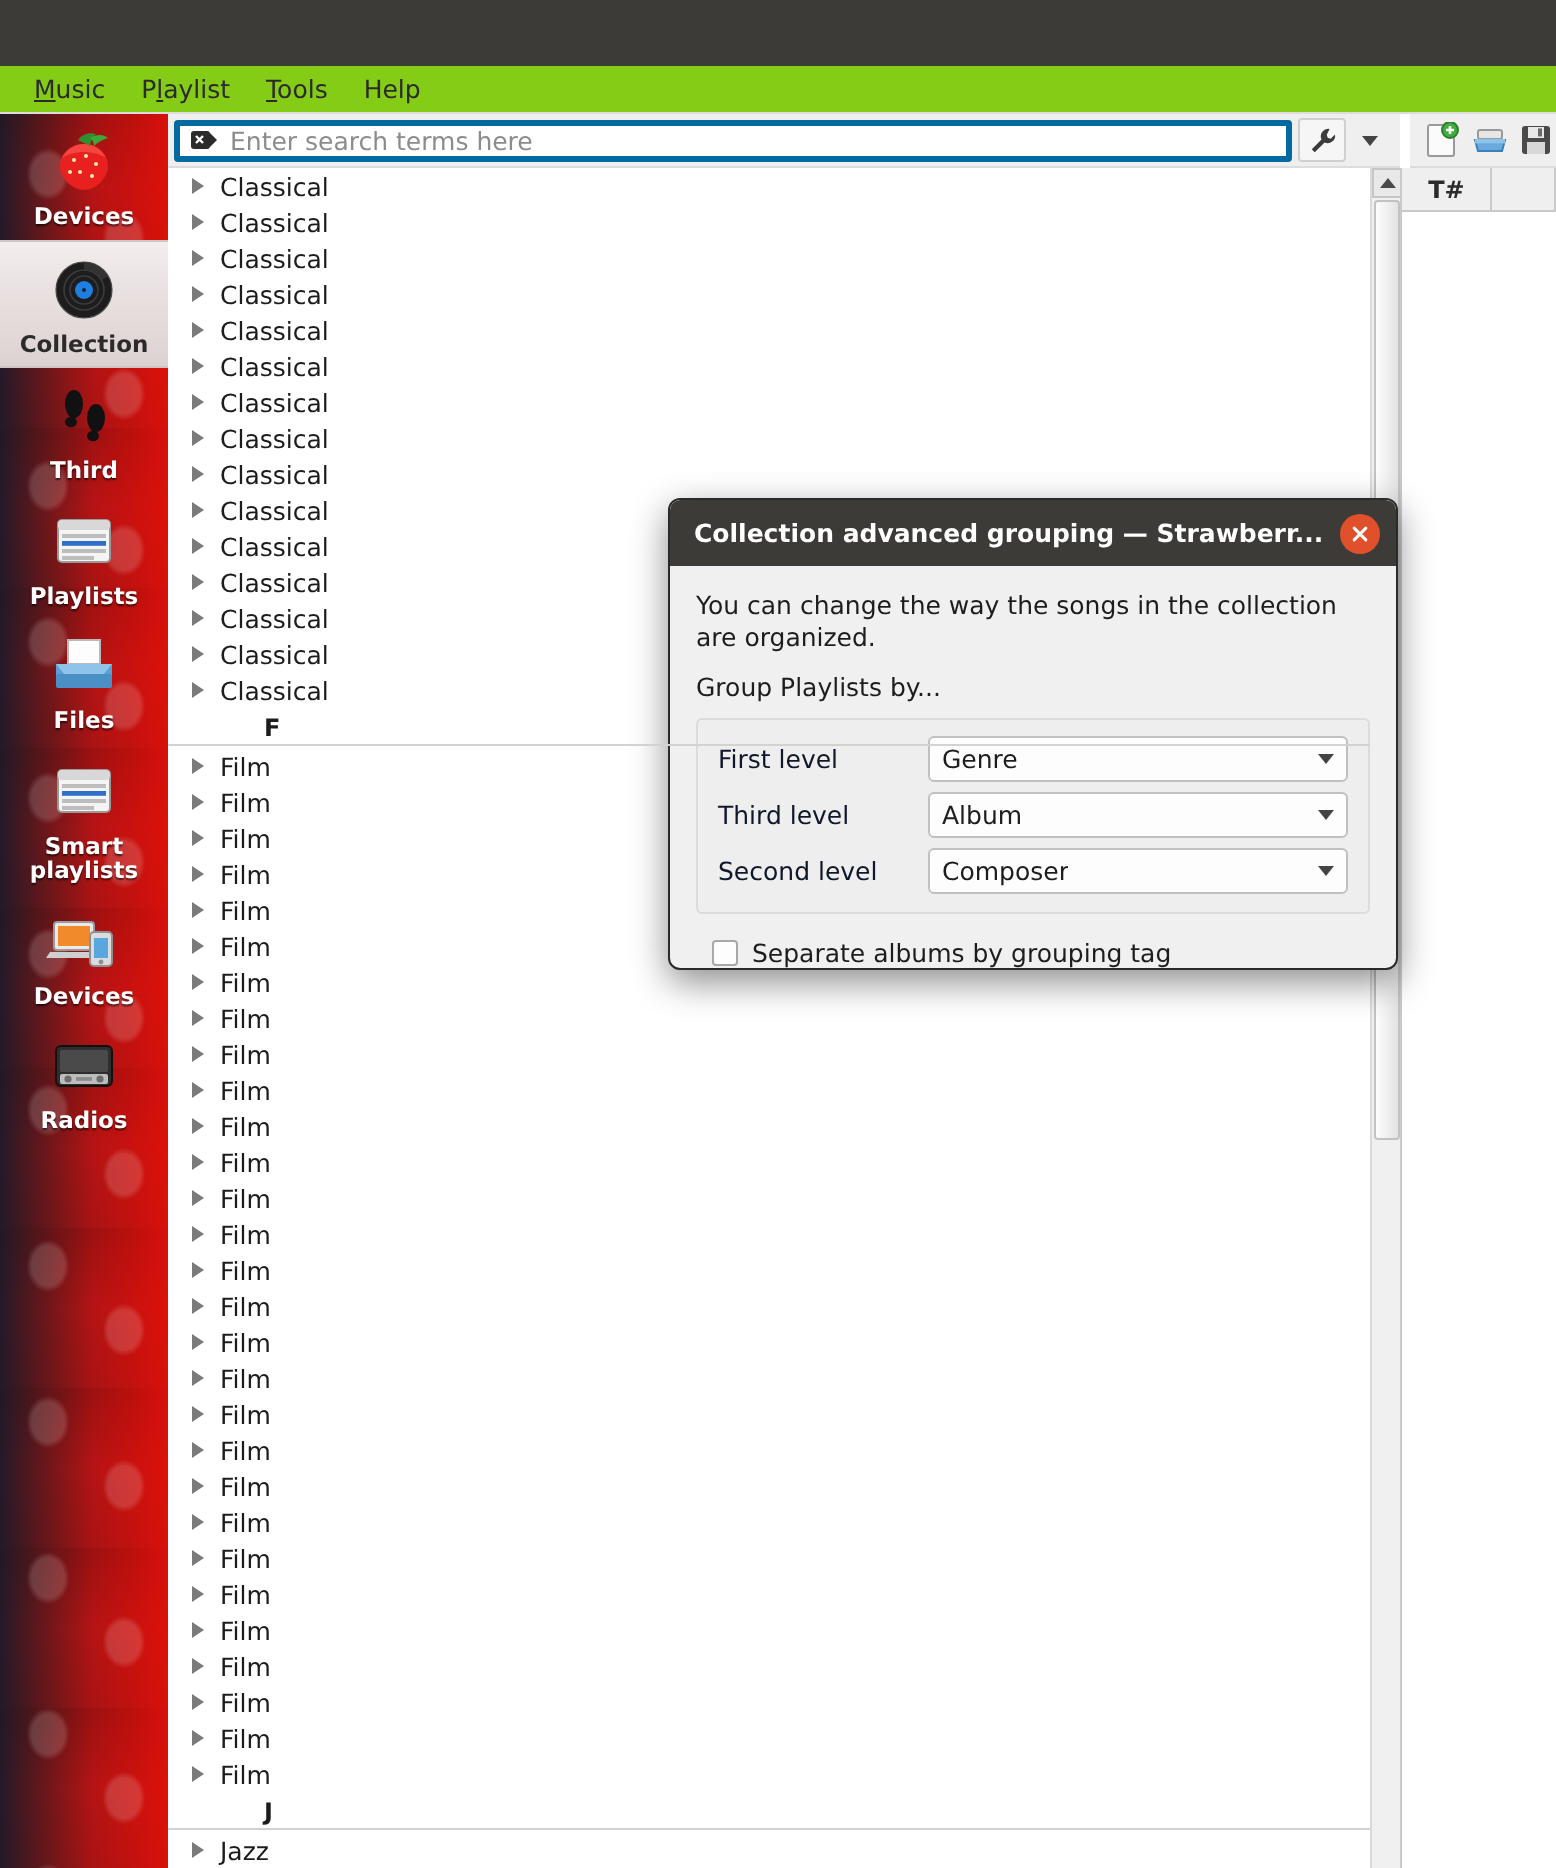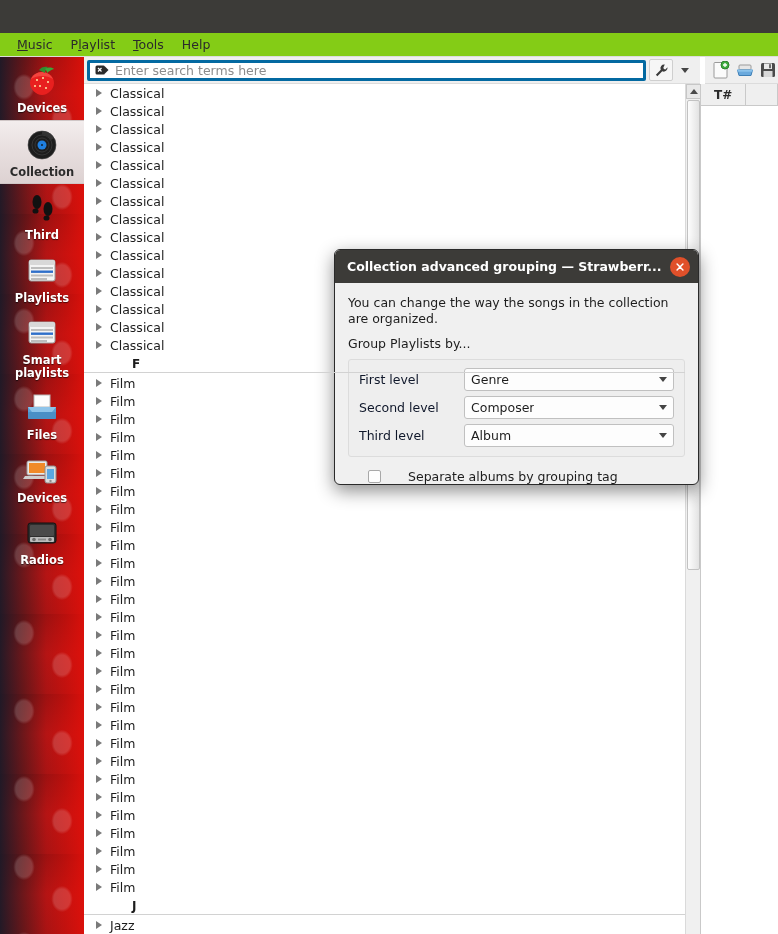--- a/index.html
+++ b/index.html
@@ -215,21 +215,21 @@
   .flabel { width: 105px; font-size: 12.5px; color: #0f172a; }
   .combo {
     flex: 1; height: 23px; background: #fdfdfd;
     border: 1px solid #c0c0c0; border-radius: 3px;
     display: flex; align-items: center; padding: 0 6px;
     font-size: 12.5px; color: #1d1d1d; cursor: pointer;
     justify-content: space-between;
   }
   .combo .cv { overflow: hidden; white-space: nowrap; }
 
-  .checkrow { display: flex; align-items: center; margin: 12px 0 0 20px; gap: 20px; }
+  .checkrow { display: flex; align-items: center; margin: 12px 0 0 8px; }
   .cbox {
     width: 13px; height: 13px; background: #fdfdfd;
     border: 1px solid #a8a8a8; border-radius: 2px;
     margin-right: 7px; cursor: pointer; flex: 0 0 13px;
   }
   .cb-label { font-size: 12.5px; color: #1d1d1d; cursor: pointer; }
 
   .btnrow {
     display: flex; align-items: flex-end; margin-top: 17px; font-weight: bold;
   }
@@ -318,38 +318,38 @@
         <rect x="10" y="14" width="22" height="2" fill="#bdbdbd"></rect>
         <rect x="10" y="17.5" width="22" height="2.4" fill="#2f6fc9"></rect>
         <rect x="10" y="21.5" width="22" height="2" fill="#bdbdbd"></rect>
         <rect x="10" y="25" width="16" height="2" fill="#bdbdbd"></rect>
       </svg>
       <div class="sb-label">Playlists</div>
     </div>
 
     <div class="sb-item">
       <svg class="sb-ico" viewBox="0 0 42 36">
+        <rect x="13" y="5" width="16" height="12" fill="#fdfdfd" stroke="#b9b9b9"></rect>
+        <path d="M7 17h28v10a2 2 0 0 1-2 2H9a2 2 0 0 1-2-2z" fill="#5a9fd4"></path>
+        <path d="M7 17h28l-4 5H11z" fill="#8ec4ea"></path>
+        <rect x="7" y="22" width="28" height="7" rx="1" fill="#4a8fc6"></rect>
+      </svg>
+      <div class="sb-label">Files</div>
+    </div>
+
+    <div class="sb-item">
+      <svg class="sb-ico" viewBox="0 0 42 36">
         <rect x="8" y="7" width="26" height="21" rx="2" fill="#f4f4f4" stroke="#9a9a9a"></rect>
         <rect x="8" y="7" width="26" height="5" rx="2" fill="#d8d8d8"></rect>
         <rect x="10" y="14" width="22" height="2" fill="#bdbdbd"></rect>
         <rect x="10" y="17.5" width="22" height="2.4" fill="#2f6fc9"></rect>
         <rect x="10" y="21.5" width="22" height="2" fill="#bdbdbd"></rect>
         <rect x="10" y="25" width="16" height="2" fill="#bdbdbd"></rect>
       </svg>
       <div class="sb-label">Smart playlists</div>
-    </div>
-
-    <div class="sb-item">
-      <svg class="sb-ico" viewBox="0 0 42 36">
-        <rect x="13" y="5" width="16" height="12" fill="#fdfdfd" stroke="#b9b9b9"></rect>
-        <path d="M7 17h28v10a2 2 0 0 1-2 2H9a2 2 0 0 1-2-2z" fill="#5a9fd4"></path>
-        <path d="M7 17h28l-4 5H11z" fill="#8ec4ea"></path>
-        <rect x="7" y="22" width="28" height="7" rx="1" fill="#4a8fc6"></rect>
-      </svg>
-      <div class="sb-label">Files</div>
     </div>
 
     <div class="sb-item">
       <svg class="sb-ico" viewBox="0 0 42 36">
         <rect x="6" y="8" width="20" height="14" rx="1.5" fill="#eaeaea" stroke="#9a9a9a"></rect>
         <rect x="8" y="10" width="16" height="10" fill="#f08a2a"></rect>
         <path d="M4 23h24l2 3H2z" fill="#cfcfcf"></path>
         <rect x="24" y="13" width="11" height="17" rx="2" fill="#dcdcdc" stroke="#8f8f8f"></rect>
         <rect x="26" y="16" width="7" height="10" fill="#5aa7e0"></rect>
         <circle cx="29.5" cy="28" r="1.2" fill="#8f8f8f"></circle>
@@ -639,30 +639,30 @@
 
       <div class="groupbox">
         <div class="frow">
           <div class="flabel">First level</div>
           <div class="combo">
             <span class="cv">Genre</span>
             <span class="caret-down"></span>
           </div>
         </div>
         <div class="frow">
-          <div class="flabel">Second level</div>
+          <div class="flabel">Third level</div>
           <div class="combo">
-            <span class="cv">Composer</span>
+            <span class="cv">Album</span>
             <span class="caret-down"></span>
           </div>
         </div>
         <div class="frow">
-          <div class="flabel">Third level</div>
+          <div class="flabel">Second level</div>
           <div class="combo">
-            <span class="cv">Album</span>
+            <span class="cv">Composer</span>
             <span class="caret-down"></span>
           </div>
         </div>
       </div>
 
       <div class="checkrow">
         <div class="cbox"></div>
         <div class="cb-label">Separate albums by grouping tag</div>
       </div>
 

